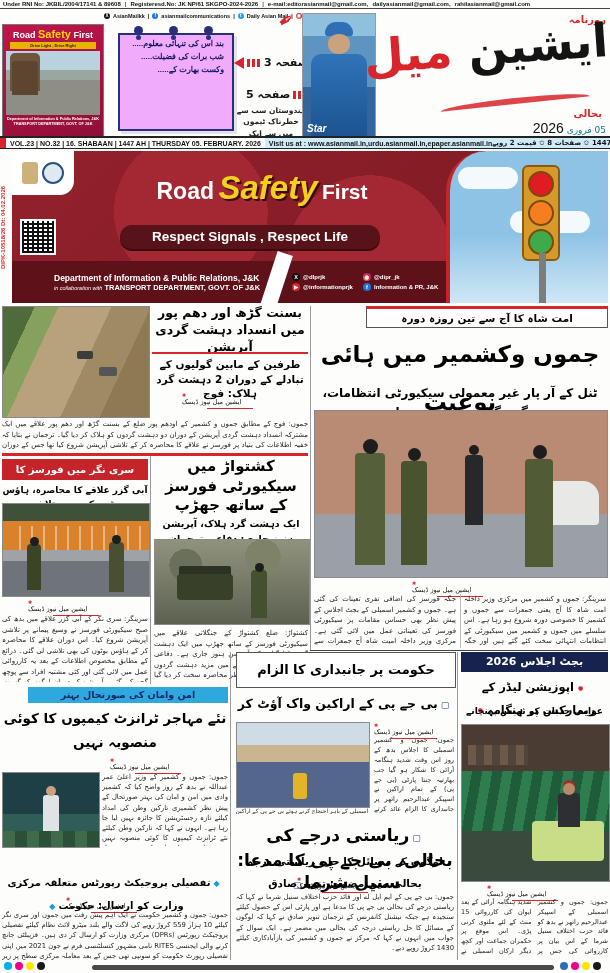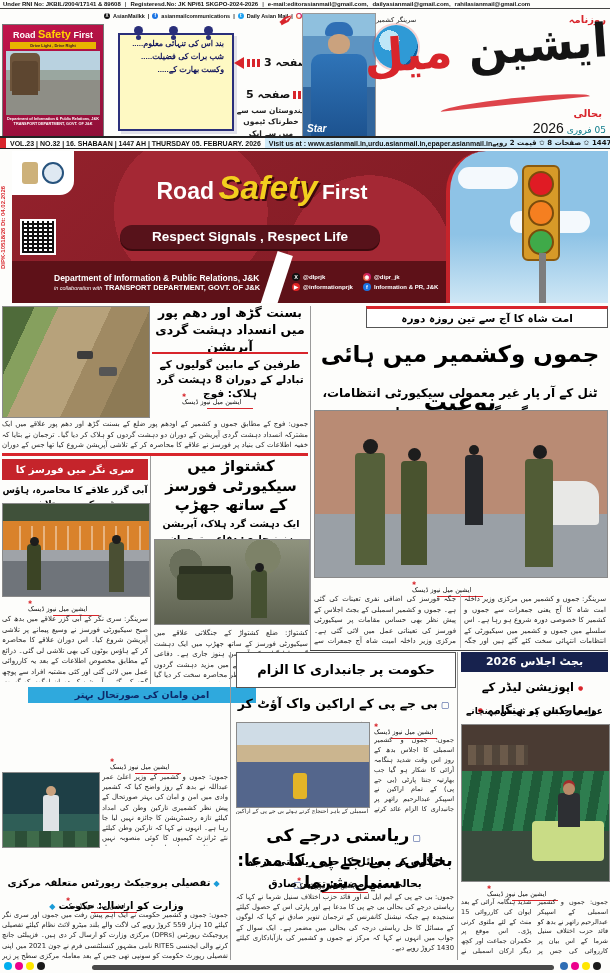--- a/index.html
+++ b/index.html
@@ -21,21 +21,21 @@
        overflow:hidden;color:#fff;}
   .adl .t1{font-size:9px;text-align:center;margin-top:3px;font-weight:bold;}
   .adl .t1 .y{color:#ffd400;font-size:11px;}
   .adl .bar{margin:2px auto;width:86px;height:7px;background:#e8b400;color:#3a1020;font-size:4px;text-align:center;line-height:7px;font-weight:bold;overflow:hidden;}
   .adl .ph{margin:2px auto 0;width:94px;height:64px;background:
        linear-gradient(#b9d2e0 0 30%,#9aa7a0 30% 45%,#8e8e86 45% 100%);position:relative;}
   .adl .truck{position:absolute;left:6px;top:10px;width:26px;height:34px;background:#5d4630;border-radius:3px 3px 0 0;
        box-shadow:0 -6px 0 2px #6e553c;}
   .adl .ft{font-size:3.8px;text-align:center;line-height:1.35;margin-top:2px;font-weight:bold;}
   
-  .pad{left:118px;top:33px;width:112px;height:94px;border:2px solid #2a2f7a;background:#fef9c3;box-shadow:3px 3px 0 #2a2f7a22;}
+  .pad{left:118px;top:33px;width:112px;height:94px;border:2px solid #2a2f7a;background:#f0abfc;box-shadow:3px 3px 0 #2a2f7a22;}
   .pad .rings{position:absolute;top:-9px;left:14px;display:flex;gap:26px;}
   .pad .ring{width:9px;height:9px;border-radius:50%;background:#2a2f7a;box-shadow:0 7px 0 -2px #2a2f7a;}
   .pad .ln{direction:rtl;font-size:8px;padding:4px 8px 0 0;color:#14175e;font-weight:bold;white-space:nowrap;overflow:hidden;}
   
   .pgref{display:flex;align-items:center;gap:3px;font-size:11px;font-weight:bold;}
   .arrowL{width:0;height:0;border-top:6px solid transparent;border-bottom:6px solid transparent;border-right:10px solid #d8252b;}
   .arrowR{width:0;height:0;border-top:6px solid transparent;border-bottom:6px solid transparent;border-left:10px solid #d8252b;}
   .abar{width:14px;height:8px;background:repeating-linear-gradient(90deg,#d8252b 0 3px,#fff 3px 5px);}
   .dcap{left:236px;top:105px;width:70px;font-size:7.5px;line-height:1.5;text-align:center;font-weight:bold;color:#222;}
   
@@ -192,24 +192,20 @@
   <div class="abs dcap rtl">ہندوستان سب سے خطرناک ٹیموں میں سے ایک</div>
 
   <div class="dhoni">
     <div class="cap"></div>
     <div class="face"></div>
     <div class="jer"></div>
     <div class="star">Star</div>
   </div>
   <div class="abs pen">✒</div>
 
-  <div class="abs glog">
-    <div class="city rtl">سرینگر کشمیر</div>
-    <div class="orb"></div>
-  </div>
 
   <div class="abs mast">
     <div class="daily rtl">روزنامہ</div>
     <div class="ttl rtl"><span class="tb">ایشین</span>
       <span class="tr">میل</span></div>
     <div class="flo"></div>
     <div class="day rtl">بحالی</div>
     <div class="date rtl"><span>05 فروری</span>
       <span class="yr">2026</span></div>
   </div>
@@ -278,21 +274,21 @@
   </div>
 
   <div class="photo" style="left:2px;top:306px;width:146px;height:110px;background:
       linear-gradient(115deg,#4f6b3a 0 16%,#86a05e 16% 28%,#b7a27b 28% 55%,#a08a63 55% 75%,#8d7a55 75%),
       linear-gradient(#cfd8d2 0 14%,transparent 14%);">
     <div class="abs" style="left:74px;top:44px;width:16px;height:8px;background:#3c3c3c;border-radius:2px;"></div>
     <div class="abs" style="left:96px;top:60px;width:18px;height:9px;background:#555;border-radius:2px;"></div>
   </div>
   <div class="abs hl" style="left:152px;top:305px;width:156px;height:44px;font-size:12.5px;line-height:1.35;">بسنت گڑھ اور دھم پور میں انسداد دہشت گردی آپریشن</div>
   <div class="hline" style="left:152px;top:352px;width:156px;background:#d8252b;height:2px;"></div>
-  <div class="abs hl" style="left:152px;top:357px;width:156px;height:30px;font-size:10.5px;line-height:1.4;">طرفین کے مابین گولیوں کے تبادلے کے دوران 8 دہشت گرد ہلاک: فوج</div>
+  <div class="abs hl" style="left:152px;top:357px;width:156px;height:30px;font-size:10.5px;line-height:1.4;">طرفین کے مابین گولیوں کے تبادلے کے دوران 2 دہشت گرد ہلاک: فوج</div>
   <div class="abs byline" style="left:182px;top:392px;width:96px;">ایشین میل نیوز ڈیسک</div>
   <div class="abs body-text" style="left:2px;top:419px;width:306px;height:32px;">جموں: فوج کے مطابق جموں و کشمیر کے اودھم پور ضلع کے بسنت گڑھ اور دھم پور علاقے میں ایک مشترکہ انسداد دہشت گردی آپریشن کے دوران دو دہشت گردوں کو ہلاک کر دیا گیا۔ ترجمان نے بتایا کہ خفیہ اطلاعات کی بنیاد پر فورسز نے علاقے کا محاصرہ کر کے تلاشی آپریشن شروع کیا تھا جس کے دوران چھپے ہوئے دہشت گردوں نے فائرنگ کی، جوابی کارروائی میں دونوں کو ہلاک قرار دیا گیا۔ علاقے میں مزید تلاشی جاری ہے۔</div>
   <div class="hline" style="left:2px;top:453px;width:306px;background:#d8252b;height:2.5px;"></div>
 
   <div class="abs hl redband" style="left:2px;top:459px;width:146px;height:21px;font-size:10px;line-height:21px;">سری نگر میں فورسز کا وسیع تلاشی آپریشن</div>
   <div class="abs hl" style="left:2px;top:483px;width:146px;height:18px;font-size:9px;line-height:1.6;">آبی گزر علاقے کا محاصرہ، ہاؤس بوٹوں کی بھی تلاشی</div>
   <div class="photo" style="left:2px;top:503px;width:146px;height:92px;background:
       linear-gradient(#40513a 0 18%,#d9822b 18% 50%,#9fa3a8 50% 62%,#6f747a 62% 100%);">
     <div class="abs" style="left:6px;top:22px;width:134px;height:24px;background:repeating-linear-gradient(90deg,transparent 0 10px,#ffffff66 10px 12px);"></div>
     <div class="fig" style="left:24px;top:40px;width:14px;height:46px;"></div>
@@ -330,21 +326,22 @@
     <div class="head" style="left:93px;top:37px;width:13px;height:13px;"></div>
     <div class="fig" style="left:210px;top:48px;width:28px;height:108px;background:#515c36;"></div>
     <div class="head" style="left:218px;top:34px;width:14px;height:14px;"></div>
     <div class="fig" style="left:150px;top:44px;width:18px;height:70px;background:#26282c;"></div>
     <div class="head" style="left:154px;top:34px;width:10px;height:10px;"></div>
   </div>
   <div class="abs byline" style="left:412px;top:580px;width:96px;">ایشین میل نیوز ڈیسک</div>
   <div class="abs body-text" style="left:314px;top:594px;width:292px;height:54px;column-count:2;column-gap:8px;column-rule:1px solid #bbb;">سرینگر: جموں و کشمیر میں مرکزی وزیر داخلہ امت شاہ کا آج یعنی جمعرات سے جموں و کشمیر کا خصوصی دورہ شروع ہو رہا ہے۔ اس سلسلے میں جموں و کشمیر میں سیکیورٹی کے انتظامات انتہائی سخت کئے گئے ہیں اور جگہ جگہ فورسز کی اضافی نفری تعینات کی گئی ہے۔ جموں و کشمیر اسمبلی کے بجٹ اجلاس کے پیش نظر بھی حساس مقامات پر سیکیورٹی فورسز کی تعیناتی عمل میں لائی گئی ہے۔ مرکزی وزیر داخلہ امیت شاہ آج جمعرات سے تین روزہ دورے پر جموں و کشمیر پہنچ رہے ہیں جس کے دوران وہ مختلف سرکاری و سیکیورٹی نوعیت کے پروگراموں میں شرکت کریں گے۔ دورے کے پہلے مرحلے میں وہ جموں پہنچیں گے جہاں صورتحال اور انتظامات کا تفصیلی جائزہ لیں گے۔</div>
   <div class="hline" style="left:310px;top:650px;width:298px;background:#444;"></div>
 
-  <div class="abs hl cyanband" style="left:28px;top:687px;width:228px;height:16px;font-size:9.5px;line-height:16px;">امن وامان کی صورتحال بہتر</div>
+  <div class="abs hl cyanband" style="left:28px;top:687px;width:200px;height:16px;font-size:9.5px;line-height:16px;">امن وامان کی صورتحال بہتر</div>
+  <div class="abs hl" style="left:2px;top:706px;width:226px;height:24px;font-size:13.5px;line-height:24px;">نئے مہاجر ٹرانزٹ کیمپوں کا کوئی منصوبہ نہیں</div>
   <div class="abs byline" style="left:110px;top:757px;width:96px;">ایشین میل نیوز ڈیسک</div>
   <div class="photo" style="left:2px;top:772px;width:96px;height:74px;background:linear-gradient(#1e3f46 0 55%,#2f5e57 55% 100%);">
     <div class="abs" style="left:40px;top:22px;width:16px;height:40px;background:#dfe3e6;border-radius:3px 3px 0 0;"></div>
     <div class="head" style="left:43px;top:13px;width:10px;height:10px;background:#caa27e;"></div>
     <div class="abs" style="left:0;bottom:0;width:96px;height:16px;background:repeating-linear-gradient(90deg,#3f6b4a 0 12px,#2c4f37 12px 24px);"></div>
   </div>
   <div class="abs body-text" style="left:102px;top:772px;width:126px;height:74px;font-size:6.8px;">جموں: جموں و کشمیر کے وزیر اعلیٰ عمر عبداللہ نے بدھ کے روز واضح کیا کہ کشمیر وادی میں امن و امان کی بہتر صورتحال کے پیش نظر کشمیری تارکین وطن کی امداد کیلئے تازہ رجسٹریشن کا جائزہ نہیں لیا جا رہا ہے۔ انہوں نے کہا کہ تارکین وطن کیلئے نئے ٹرانزٹ کیمپوں کا کوئی منصوبہ نہیں ہے۔ قانون ساز اسمبلی میں نیشنل کانفرنس کے رکن کے سوال کے جواب میں وزیر اعلیٰ نے یہ بات کہی۔</div>
   <div class="abs hl dia" style="left:2px;top:872px;width:226px;height:22px;font-size:10px;line-height:22px;">تفصیلی پروجیکٹ رپورٹس متعلقہ مرکزی وزارت کو ارسال: حکومت</div>
   <div class="abs byline" style="left:66px;top:896px;width:96px;">ایشین میل نیوز ڈیسک</div>
   <div class="abs body-text" style="left:2px;top:910px;width:226px;height:50px;font-size:6.8px;">جموں: جموں و کشمیر حکومت نے ایک اہم پیش رفت میں جموں اور سری نگر کیلئے 10 ہزار 559 کروڑ روپے کی لاگت والے بلند میٹرو لائٹ نظام کیلئے تفصیلی پروجیکٹ رپورٹس (DPRs) مرکزی وزارت کو ارسال کر دی ہیں۔ فزیبلٹی جانچ کرنے والی ایجنسی RITES نامی مشہور کنسلٹنسی فرم نے جون 2021 میں اپنی تفصیلی رپورٹ حکومت کو سونپی تھی جس کے بعد معاملہ مرکزی سطح پر زیر غور ہے۔</div>

